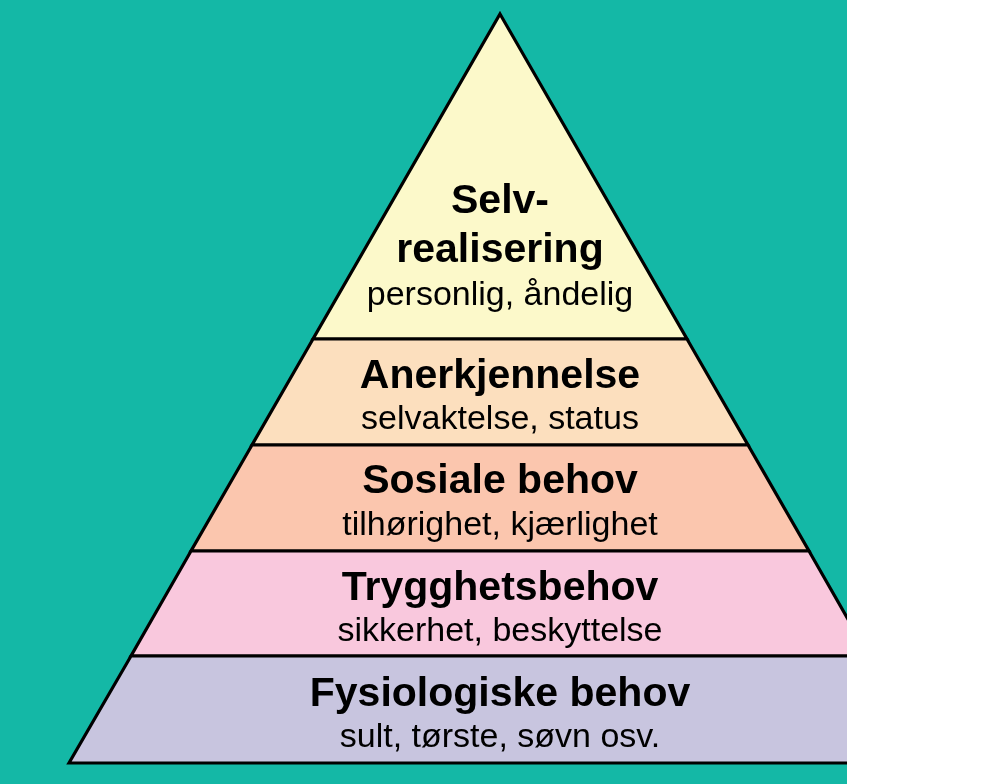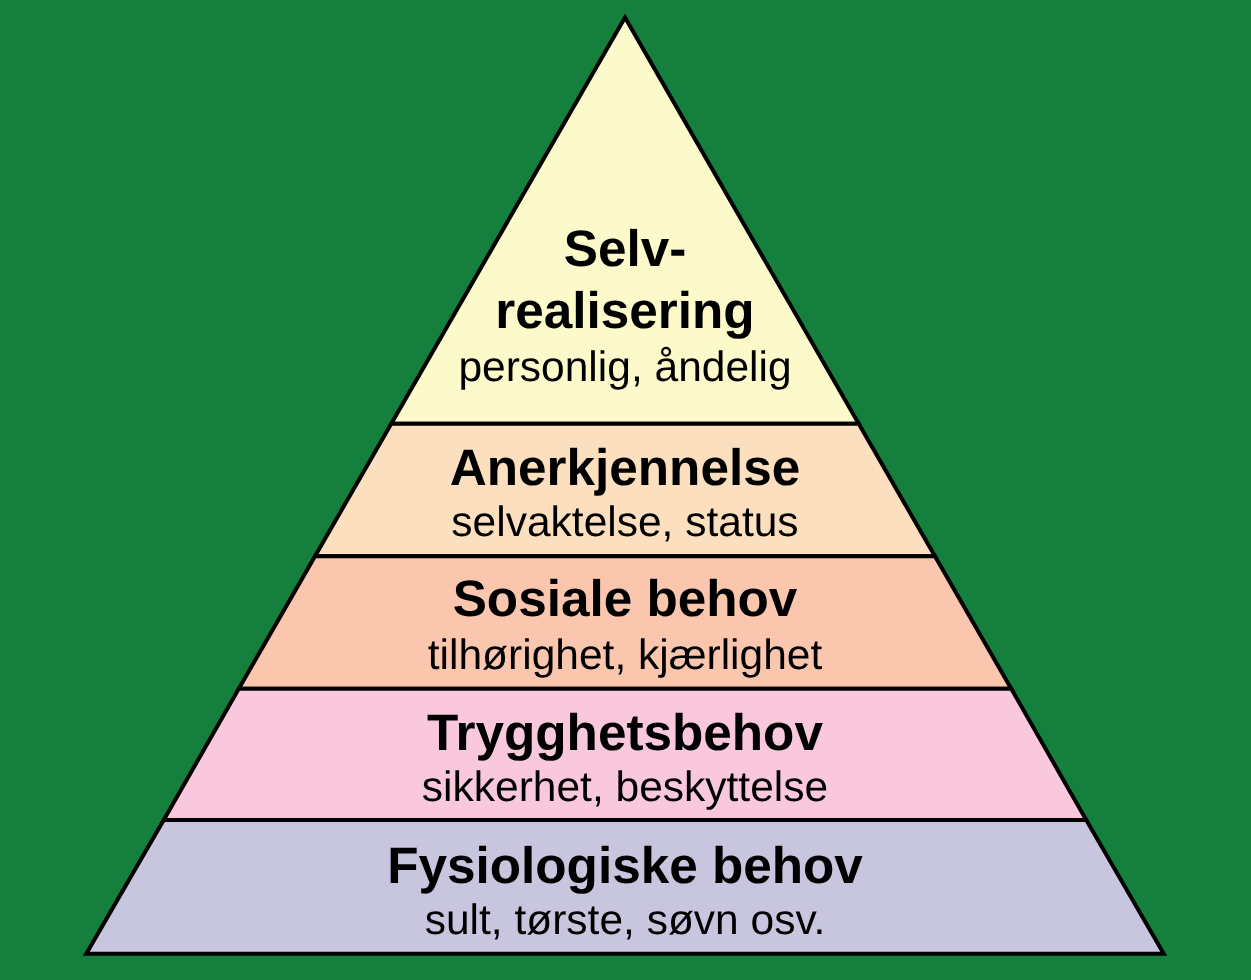--- a/index.html
+++ b/index.html
@@ -3,23 +3,23 @@
 <meta charset="utf-8">
 <style>
   html, body {
     margin: 0;
     padding: 0;
     background: #FFFFFF;
     font-family: "Liberation Sans", sans-serif;
   }
   .stage {
     position: relative;
-    width: 1001px;
+    width: 847px;
     height: 784px;
-    background: #15803d;
+    background: #14b8a6;
     overflow: hidden;
   }
   svg.pyramid-svg {
     display: block;
     width: 1001px;
     height: 784px;
   }
   .level-shape {
     stroke-width: 3.2;
     stroke-linejoin: miter;

